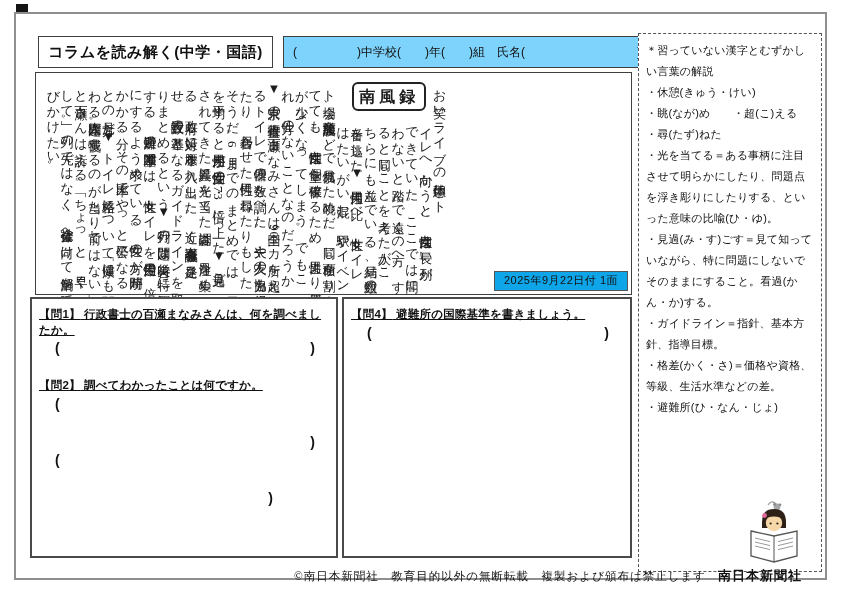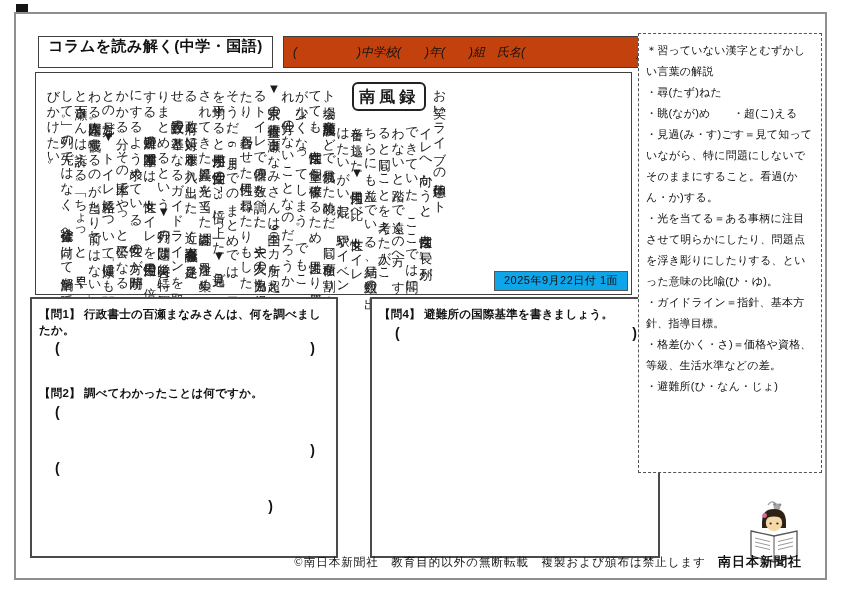--- a/index.html
+++ b/index.html
@@ -6,25 +6,25 @@
   #sheet{
     position:relative;width:842px;height:595px;background:#ffffff;
     font-family:"Liberation Sans","DejaVu Sans",sans-serif;color:#111;overflow:hidden;
   }
 
   #page-border{position:absolute;left:14px;top:12px;width:809px;height:564px;border:2px solid #8f8f8f;}
   #corner-mark{position:absolute;left:16px;top:4px;width:12px;height:8px;background:#141414;}
 
   #title-box{
     position:absolute;left:38px;top:36px;width:233px;height:30px;border:1px solid #3f3f3f;
-    display:flex;justify-content:center;font-weight:bold;font-size:15px;letter-spacing:.5px;background:#fff;
+    display:flex;align-items:center;justify-content:center;font-weight:bold;font-size:15px;letter-spacing:.5px;background:#fff;
   }
   #name-box{
     position:absolute;left:283px;top:36px;width:348px;height:30px;border:1px solid #3f3f3f;
-    display:flex;align-items:center;justify-content:space-between;padding:0 9px;font-size:12px;background:#c2410c;white-space:pre;font-style:italic;
+    display:flex;align-items:center;justify-content:space-between;padding:0 9px;font-size:12px;background:#7dd3fc;white-space:pre;
   }
 
   
   #article-box{
     position:absolute;left:35px;top:72px;width:597px;height:223px;border:1px solid #3f3f3f;background:#fff;
     padding:8px 10px;box-sizing:border-box;
   }
   #article-text{
     height:207px;writing-mode:vertical-rl;-webkit-writing-mode:vertical-rl;
     font-family:"Liberation Serif","DejaVu Serif",serif;font-size:13px;line-height:13.8px;
@@ -40,40 +40,40 @@
     margin:1px 6px 7px 6px;background:#fff;
   }
   #date-box{
     position:absolute;right:3px;bottom:3px;border:1px solid #555;background:#0ea5e9;
     font-size:11px;padding:1px 9px 2px 9px;letter-spacing:.5px;
   }
 
   
   .q-box{position:absolute;border:2px solid #4a4a4a;background:#fff;box-sizing:border-box;padding:8px 7px;}
   #q-left{left:30px;top:297px;width:308px;height:261px;}
-  #q-right{left:342px;top:297px;width:290px;height:261px;margin-left:28px;}
-  .q-line{font-weight:bold;font-size:11.5px;letter-spacing:.2px;line-height:1.35;}
+  #q-right{left:342px;top:297px;width:290px;height:261px;}
+  .q-line{font-weight:bold;font-size:11.5px;letter-spacing:.2px;line-height:1.35;text-decoration:underline;}
   .answer{position:relative;font-size:14px;font-weight:bold;}
   .answer .open{position:absolute;left:16px;top:2px;}
   .answer .close-r{position:absolute;right:14px;top:2px;}
   .answer .close-b{position:absolute;bottom:0;}
   .h-one{height:32px;}
   .h-two{height:56px;}
 
   
   #vocab-box{
-    position:absolute;left:638px;top:33px;width:184px;height:440px;
+    position:absolute;left:638px;top:33px;width:184px;height:539px;
     border:1.5px dashed #555;box-sizing:border-box;padding:6px 7px 0 7px;background:#fff;
     font-size:11px;line-height:21px;letter-spacing:.2px;
   }
   .vocab-line{white-space:pre-wrap;}
 
   
   #footer{
-    position:absolute;right:40px;bottom:24px;display:flex;align-items:baseline;gap:12px;
+    position:absolute;right:40px;bottom:10px;display:flex;align-items:baseline;gap:12px;
     font-family:"Liberation Serif","DejaVu Serif",serif;
   }
   #footer-copy{font-size:11.5px;letter-spacing:1px;}
   #footer-logo{font-size:13px;font-weight:bold;letter-spacing:1px;margin-top:16px;}
 
   #mascot{position:absolute;left:744px;top:498px;width:60px;height:66px;}
 </style>
 </head>
 <body>
 
@@ -105,21 +105,21 @@
 
   <div id="q-left" class="q-box">
     <div class="q-line">
       <span>【問1】</span>
       <span>行政書士の百瀬まなみさんは、何を調べましたか。</span>
     </div>
     <div class="answer h-one">
       <span class="open">(</span>
       <span class="close-r">)</span>
     </div>
-    <div class="q-line" style="margin-top:16px;">
+    <div class="q-line" style="margin-top:8px;">
       <span>【問2】</span>
       <span>調べてわかったことは何ですか。</span>
     </div>
     <div class="answer h-two">
       <span class="open">(</span>
       <span class="close-b" style="right:14px;">)</span>
     </div>
     <div class="answer h-two">
       <span class="open">(</span>
       <span class="close-b" style="right:56px;">)</span>
@@ -132,24 +132,25 @@
       <span>避難所の国際基準を書きましょう。</span>
     </div>
     <div class="answer h-one">
       <span class="open">(</span>
       <span class="close-r">)</span>
     </div>
   </div>
 
   <div id="vocab-box">
     <div class="vocab-line">＊習っていない漢字とむずかしい言葉の解説</div>
+    <div class="vocab-line">・休憩(きゅう・けい)</div>
+    <div class="vocab-line">・眺(なが)め　　・超(こ)える</div>
     <div class="vocab-line">・尋(たず)ねた</div>
-    <div class="vocab-line">・眺(なが)め　　・超(こ)える</div>
+    <div class="vocab-line">・光を当てる＝ある事柄に注目させて明らかにしたり、問題点を浮き彫りにしたりする、といった意味の比喩(ひ・ゆ)。</div>
     <div class="vocab-line">・見過(み・す)ごす＝見て知っていながら、特に問題にしないでそのままにすること。看過(かん・か)する。</div>
-    <div class="vocab-line">・光を当てる＝ある事柄に注目させて明らかにしたり、問題点を浮き彫りにしたりする、といった意味の比喩(ひ・ゆ)。</div>
     <div class="vocab-line">・ガイドライン＝指針、基本方針、指導目標。</div>
     <div class="vocab-line">・格差(かく・さ)＝価格や資格、等級、生活水準などの差。</div>
     <div class="vocab-line">・避難所(ひ・なん・じょ)</div>
 
   </div>
 
   <svg id="mascot" viewBox="0 0 60 66">
 
     <path d="M24,7 q3,-5 7,-2 q4,3 1,6" fill="none" stroke="#9a9a9a" stroke-width="1.2"></path>
     <circle cx="33" cy="9" r="3.4" fill="#a8a8a8"></circle>

